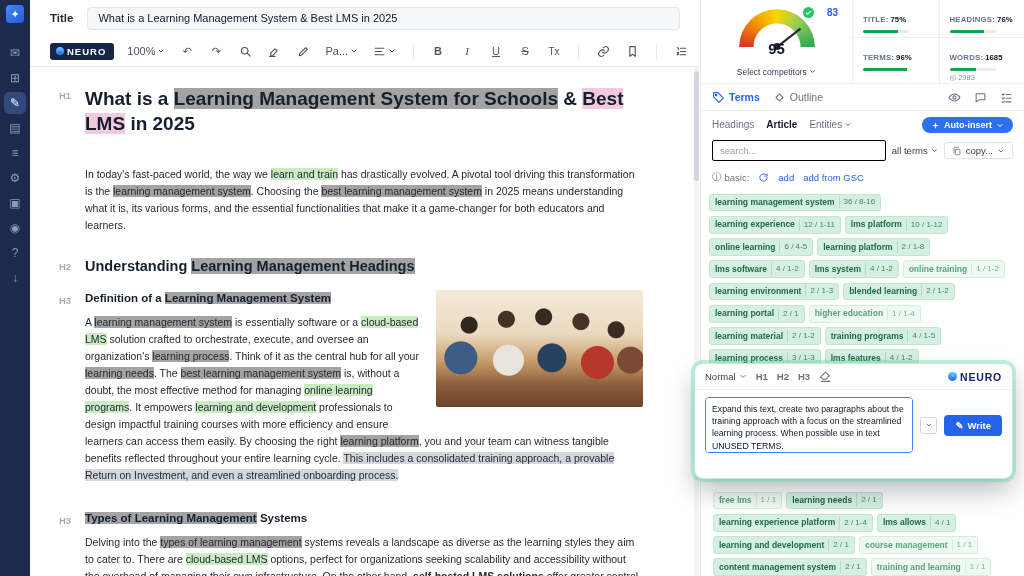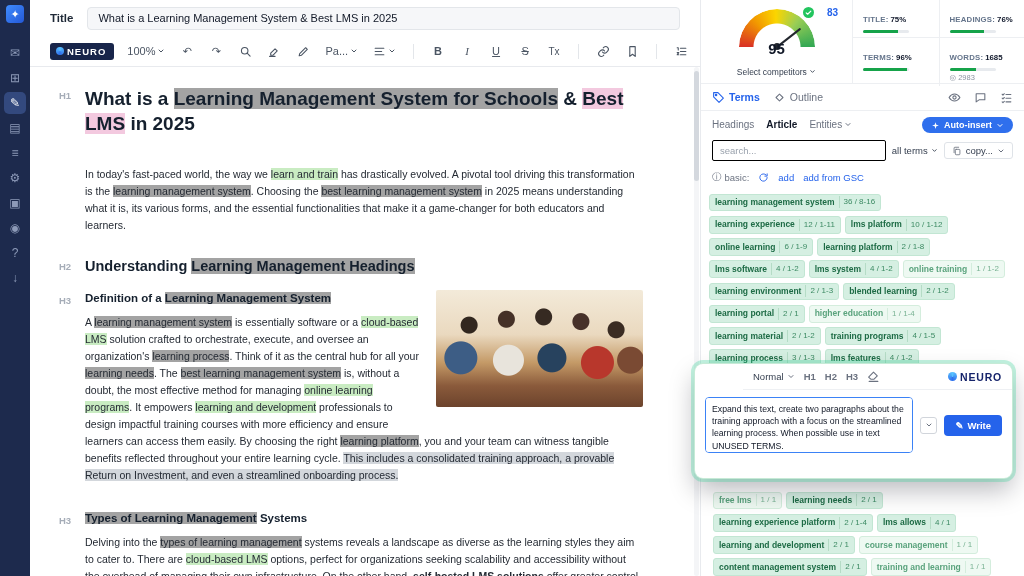--- a/index.html
+++ b/index.html
@@ -123,21 +123,21 @@
   .chip { display:inline-flex; align-items:center; background:#d5efe2; color:#1d6b45; border:1px solid #c2e6d3; border-radius:3px; padding:1.5px 5px; font-size:8.5px; margin:2px; cursor:pointer; line-height:1.5;}
   .chip-label { font-weight:bold; }
   .chip-count { margin-left:4px; padding-left:4px; border-left:1px solid #b5dcc6; color:#3c8a63; font-size:8px;}
   .chip.light { background:#eef9f2; border:1px solid #d4eddd; color:#5aa37d; }
   .chip.light .chip-count { color:#7ab394; border-left-color:#d4eddd;}
   .chips-2 { position:absolute; top:484px; left:4px; right:4px; }
 
   
   .ai-popup { position:absolute; top:364px; left:-6px; right:12px; height:114px; background:#fff; border-radius:8px; z-index:10;
     box-shadow:0 0 0 1px #c6ead6, 0 0 0 4px rgba(52,211,153,.30), 0 12px 26px rgba(2,6,23,.28); }
-  .pp-toolbar { height:26px; display:flex; align-items:center; gap:9px; padding:0 10px; border-bottom:1px solid #eef0f3;margin-left:48px;}
+  .pp-toolbar { height:26px; display:flex; align-items:center; gap:9px; padding:0 10px; border-bottom:1px solid #eef0f3;}
   .pp-format { font-size:9.5px; color:#374151; display:inline-flex; align-items:center; gap:3px; cursor:pointer;}
   .pp-h { font-size:9.5px; color:#6b7280; font-weight:bold; cursor:pointer;}
   .pp-brand { margin-left:auto; display:inline-flex; align-items:center; gap:3px; font-size:10.5px; font-weight:bold; letter-spacing:.8px; color:#16246b;}
   .pp-brand .brand-dot { width:9px; height:9px; }
   .pp-body { display:flex; align-items:center; gap:7px; padding:7px 10px; }
   .pp-prompt { flex:1; height:56px; border:1.5px solid #3b82f6; border-radius:4px; resize:none; font-size:8.7px; line-height:1.4; padding:5px 6px; color:#111827; font-family:inherit; outline:none;}
   .pp-chev { width:17px; height:17px; border:1px solid #d1d5db; border-radius:3px; background:#fff; display:inline-flex; align-items:center; justify-content:center; cursor:pointer;}
   .pp-chev svg { width:8px; height:8px; color:#6b7280;}
   .write-btn { background:#2563eb; color:#fff; border:none; border-radius:4px; font-size:9.5px; font-weight:bold; padding:5px 11px; display:inline-flex; align-items:center; gap:4px; cursor:pointer; font-family:inherit;}
 </style>
@@ -445,21 +445,21 @@
         <span class="chip-label">learning management system</span>
         <span class="chip-count">36 / 8-16</span>
       </span><span class="chip">
         <span class="chip-label">learning experience</span>
         <span class="chip-count">12 / 1-11</span>
       </span><span class="chip">
         <span class="chip-label">lms platform</span>
         <span class="chip-count">10 / 1-12</span>
       </span><span class="chip">
         <span class="chip-label">online learning</span>
-        <span class="chip-count">6 / 1-9</span>
+        <span class="chip-count">6 / 4-5</span>
       </span><span class="chip">
         <span class="chip-label">learning platform</span>
         <span class="chip-count">2 / 1-8</span>
       </span><span class="chip">
         <span class="chip-label">lms software</span>
         <span class="chip-count">4 / 1-2</span>
       </span><span class="chip">
         <span class="chip-label">lms system</span>
         <span class="chip-count">4 / 1-2</span>
       </span><span class="chip light">

